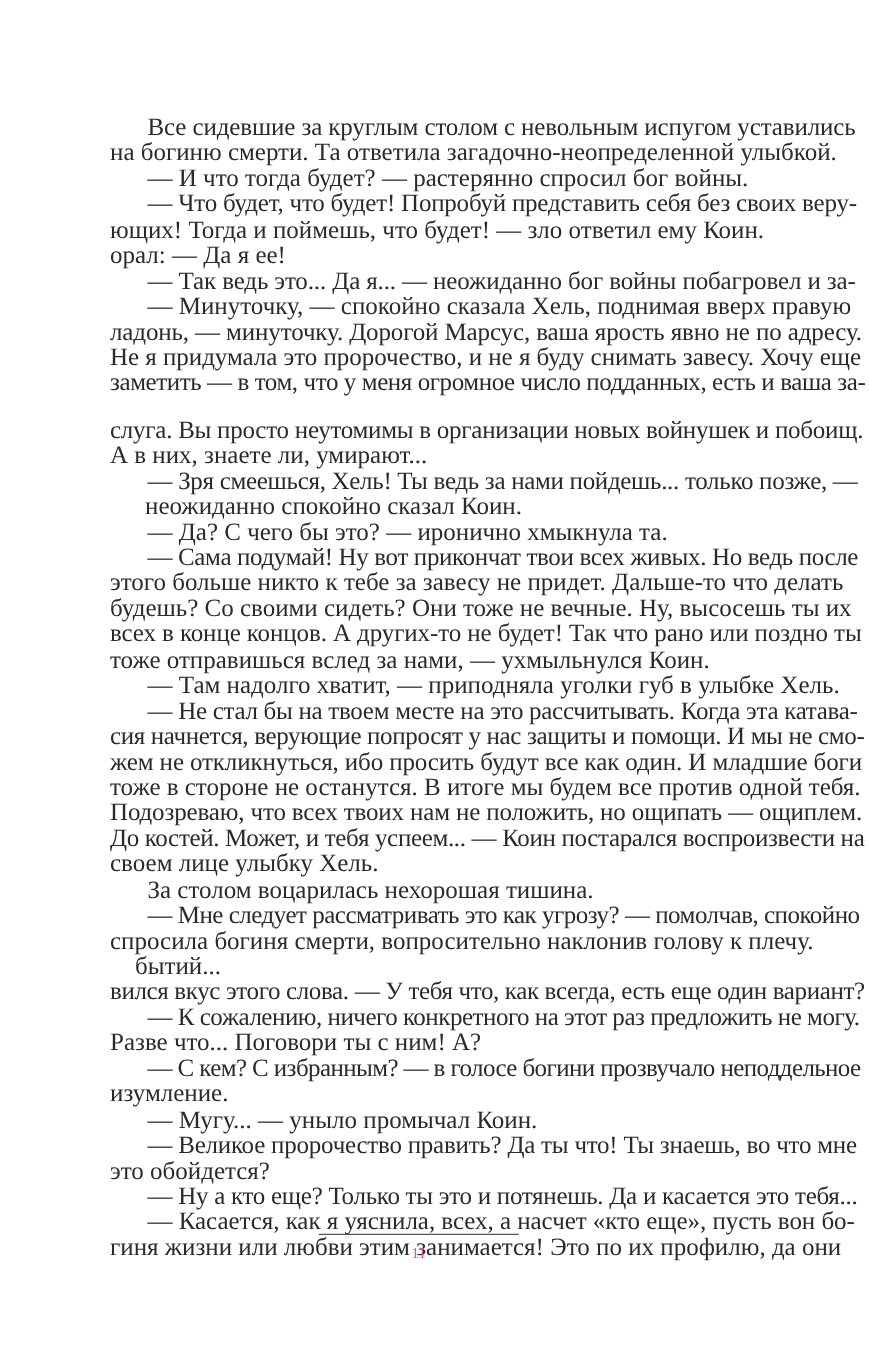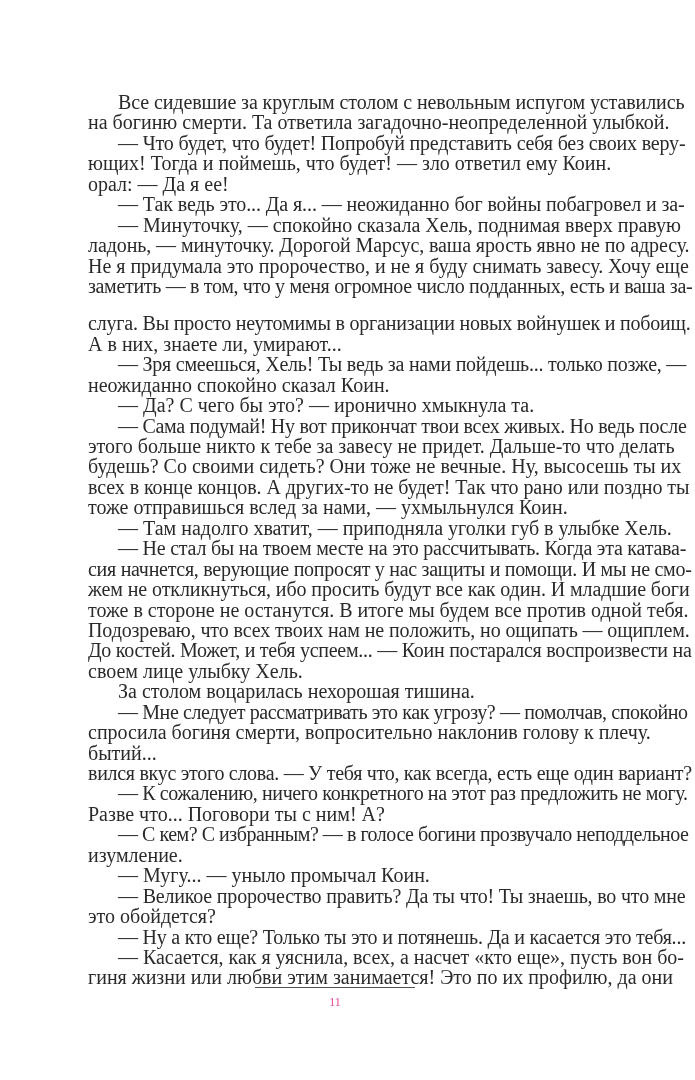--- a/index.html
+++ b/index.html
@@ -62,50 +62,51 @@
       color: #ec4899;
     }
   </style>
 </head>
 <body>
 
 <div class="page">
   <div class="text-block" id="text-block">
       <span class="line indent" style="white-space: nowrap; letter-spacing: -0.098px; text-align-last: left;">Все сидевшие за круглым столом с невольным испугом уставились</span>
       <span class="line last" style="white-space: nowrap;">на богиню смерти. Та ответила загадочно-неопределенной улыбкой.</span>
+      <span class="line indent last" style="white-space: nowrap;">— И что тогда будет? — растерянно спросил бог войны.</span>
       <span class="line indent" style="white-space: nowrap; letter-spacing: -0.176px; text-align-last: left;">— Что будет, что будет! Попробуй представить себя без своих веру-</span>
       <span class="line last" style="white-space: nowrap;">ющих! Тогда и поймешь, что будет! — зло ответил ему Коин.</span>
       <span class="line last" style="white-space: nowrap;">орал: — Да я ее!</span>
       <span class="line indent" style="white-space: nowrap; letter-spacing: -0.102px; text-align-last: left;">— Так ведь это... Да я... — неожиданно бог войны побагровел и за-</span>
       <span class="line indent" style="white-space: nowrap;">— Минуточку, — спокойно сказала Хель, поднимая вверх правую</span>
       <span class="line" style="white-space: nowrap; letter-spacing: -0.097px; text-align-last: left;">ладонь, — минуточку. Дорогой Марсус, ваша ярость явно не по адресу.</span>
       <span class="line" style="white-space: nowrap; letter-spacing: -0.028px; text-align-last: left;">Не я придумала это пророчество, и не я буду снимать завесу. Хочу еще</span>
       <span class="line" style="white-space: nowrap; letter-spacing: -0.332px; text-align-last: left;">заметить — в том, что у меня огромное число подданных, есть и ваша за-</span>
       <span class="line" style="white-space: nowrap; letter-spacing: -0.202px; text-align-last: left; margin-top: 17px;">слуга. Вы просто неутомимы в организации новых войнушек и побоищ.</span>
       <span class="line last" style="white-space: nowrap;">А в них, знаете ли, умирают...</span>
       <span class="line indent" style="white-space: nowrap; letter-spacing: -0.241px; text-align-last: left;">— Зря смеешься, Хель! Ты ведь за нами пойдешь... только позже, —</span>
-      <span class="line last" style="white-space: nowrap;">неожиданно спокойно сказал Коин.</span>
+      <span class="line last" style="white-space: nowrap; margin-left: 28px;">неожиданно спокойно сказал Коин.</span>
       <span class="line indent last" style="white-space: nowrap;">— Да? С чего бы это? — иронично хмыкнула та.</span>
       <span class="line indent" style="white-space: nowrap; letter-spacing: -0.285px; text-align-last: left;">— Сама подумай! Ну вот прикончат твои всех живых. Но ведь после</span>
       <span class="line" style="white-space: nowrap;">этого больше никто к тебе за завесу не придет. Дальше-то что делать</span>
       <span class="line" style="white-space: nowrap;">будешь? Со своими сидеть? Они тоже не вечные. Ну, высосешь ты их</span>
       <span class="line" style="white-space: nowrap; letter-spacing: -0.079px; text-align-last: left;">всех в конце концов. А других-то не будет! Так что рано или поздно ты</span>
       <span class="line last" style="white-space: nowrap;">тоже отправишься вслед за нами, — ухмыльнулся Коин.</span>
       <span class="line indent last" style="white-space: nowrap;">— Там надолго хватит, — приподняла уголки губ в улыбке Хель.</span>
       <span class="line indent" style="white-space: nowrap; letter-spacing: -0.232px; text-align-last: left;">— Не стал бы на твоем месте на это рассчитывать. Когда эта катава-</span>
       <span class="line" style="white-space: nowrap; letter-spacing: -0.282px; text-align-last: left;">сия начнется, верующие попросят у нас защиты и помощи. И мы не смо-</span>
       <span class="line" style="white-space: nowrap; letter-spacing: -0.097px; text-align-last: left;">жем не откликнуться, ибо просить будут все как один. И младшие боги</span>
       <span class="line" style="white-space: nowrap; letter-spacing: -0.005px; text-align-last: left;">тоже в стороне не останутся. В итоге мы будем все против одной тебя.</span>
       <span class="line" style="white-space: nowrap; letter-spacing: -0.118px; text-align-last: left;">Подозреваю, что всех твоих нам не положить, но ощипать — ощиплем.</span>
       <span class="line" style="white-space: nowrap; letter-spacing: -0.269px; text-align-last: left;">До костей. Может, и тебя успеем... — Коин постарался воспроизвести на</span>
       <span class="line last" style="white-space: nowrap;">своем лице улыбку Хель.</span>
       <span class="line indent last" style="white-space: nowrap;">За столом воцарилась нехорошая тишина.</span>
       <span class="line indent" style="white-space: nowrap; letter-spacing: -0.401px; text-align-last: left;">— Мне следует рассматривать это как угрозу? — помолчав, спокойно</span>
       <span class="line last" style="white-space: nowrap;">спросила богиня смерти, вопросительно наклонив голову к плечу.</span>
-      <span class="line last" style="white-space: nowrap;">бытий...</span>
+      <span class="line last" style="white-space: nowrap; margin-left: 20px;">бытий...</span>
       <span class="line last" style="white-space: nowrap; letter-spacing: -0.289px; text-align-last: left;">вился вкус этого слова. — У тебя что, как всегда, есть еще один вариант?</span>
       <span class="line indent" style="white-space: nowrap; letter-spacing: -0.386px; text-align-last: left;">— К сожалению, ничего конкретного на этот раз предложить не могу.</span>
       <span class="line last" style="white-space: nowrap;">Разве что... Поговори ты с ним! А?</span>
       <span class="line indent" style="white-space: nowrap; letter-spacing: -0.477px; text-align-last: left;">— С кем? С избранным? — в голосе богини прозвучало неподдельное</span>
       <span class="line last" style="white-space: nowrap;">изумление.</span>
       <span class="line indent last" style="white-space: nowrap;">— Мугу... — уныло промычал Коин.</span>
       <span class="line indent" style="white-space: nowrap; letter-spacing: -0.187px; text-align-last: left;">— Великое пророчество править? Да ты что! Ты знаешь, во что мне</span>
       <span class="line last" style="white-space: nowrap;">это обойдется?</span>
       <span class="line indent last" style="white-space: nowrap; letter-spacing: -0.22px; text-align-last: left;">— Ну а кто еще? Только ты это и потянешь. Да и касается это тебя...</span>
       <span class="line indent" style="white-space: nowrap; letter-spacing: -0.032px; text-align-last: left;">— Касается, как я уяснила, всех, а насчет «кто еще», пусть вон бо-</span>

